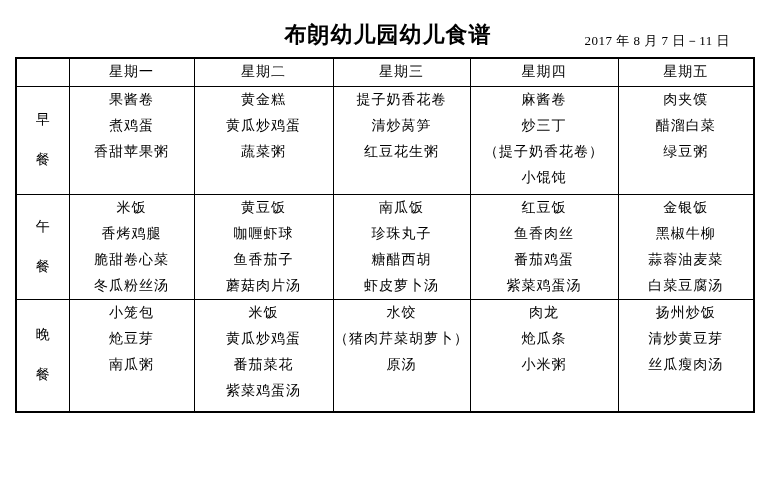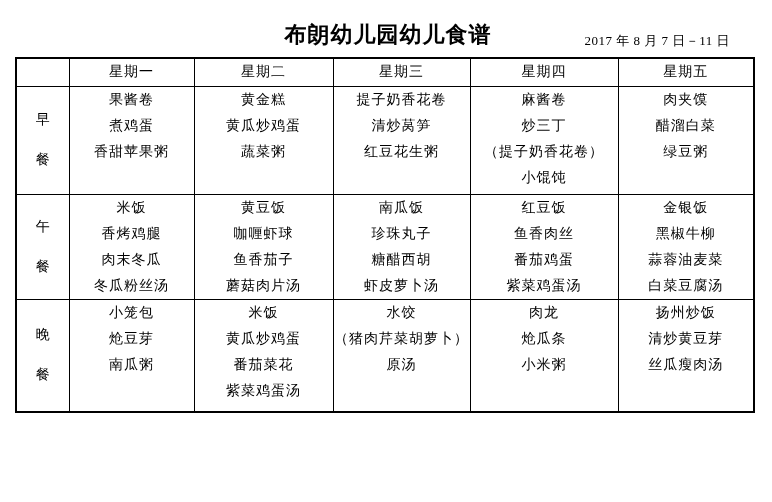--- a/index.html
+++ b/index.html
@@ -123,21 +123,21 @@
             <div class="item">肉夹馍</div>
             <div class="item">醋溜白菜</div>
             <div class="item">绿豆粥</div>
           </td>
         </tr>
         <tr class="meal-row">
           <th class="row-label vertical">午<br>餐</th>
           <td>
             <div class="item">米饭</div>
             <div class="item">香烤鸡腿</div>
-            <div class="item">肉末冬瓜</div>
+            <div class="item">脆甜卷心菜</div>
             <div class="item">冬瓜粉丝汤</div>
           </td>
           <td>
             <div class="item">黄豆饭</div>
             <div class="item">咖喱虾球</div>
             <div class="item">鱼香茄子</div>
             <div class="item">蘑菇肉片汤</div>
           </td>
           <td>
             <div class="item">南瓜饭</div>

